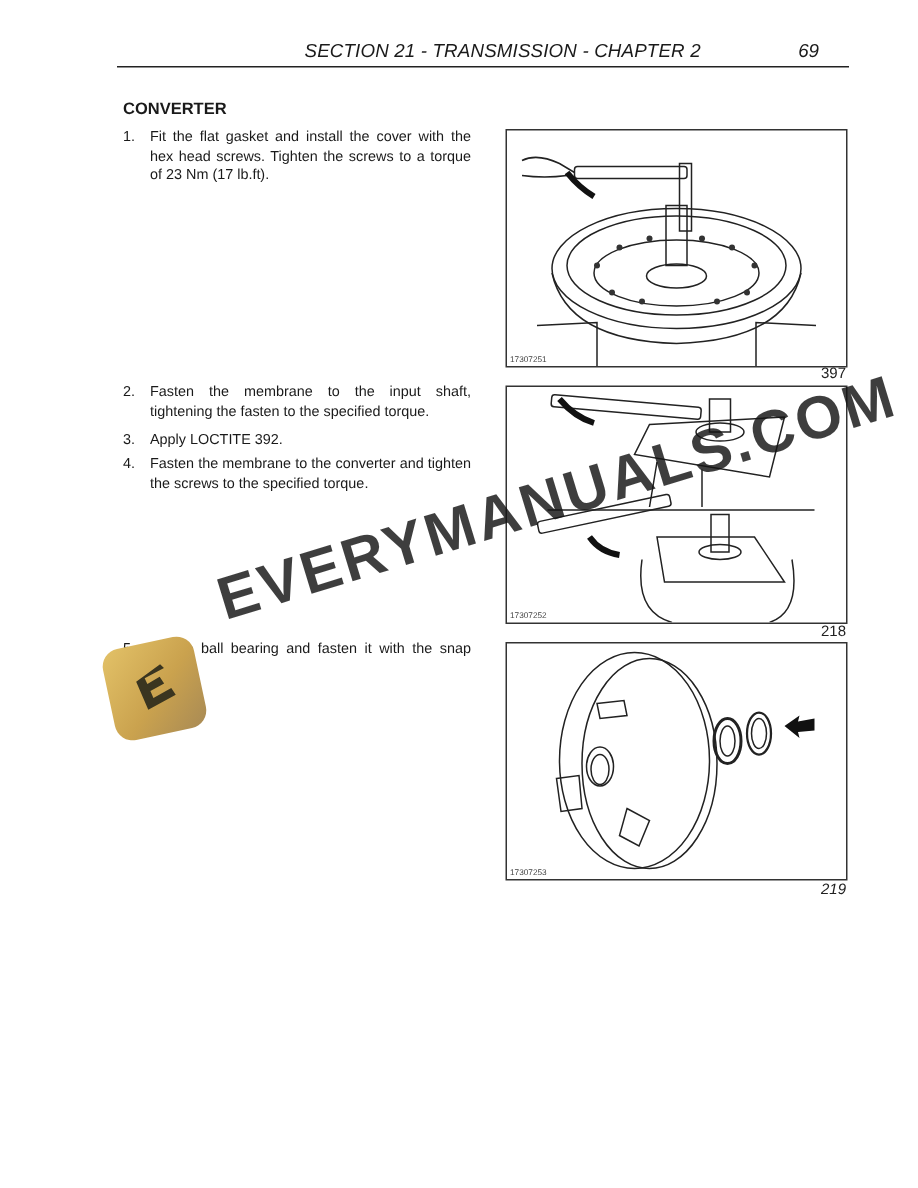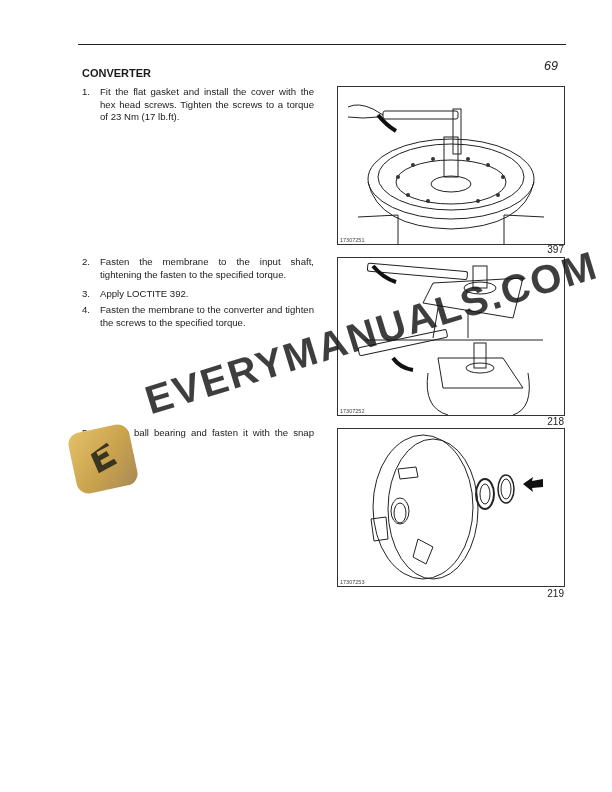--- a/index.html
+++ b/index.html
@@ -1,37 +1,38 @@
 <!DOCTYPE html>
 <html><head>
   <meta charset="utf-8">
   <style>
     html, body { margin: 0; padding: 0; background: #ffffff; }
     body { width: 612px; height: 792px; position: relative; overflow: hidden;
       font-family: "Liberation Sans", sans-serif; color: #1a1a1a; }
     .header { position: absolute; left: 78px; top: 26px; width: 488px; height: 18px; border-bottom: 1px solid #222; }
     .header-title { position: absolute; left: 125px; top: 1px; font-size: 12.5px; font-style: italic; letter-spacing: 0.1px; }
-    .header-page { position: absolute; right: 8px; top: 1px; font-size: 12.5px; font-style: italic; margin-top: 32px; }
+    .header-page { position: absolute; right: 20px; top: 1px; font-size: 12.5px; font-style: italic; }
     .section-heading { position: absolute; left: 82px; top: 67px; font-size: 11px; font-weight: bold; }
     .step { position: absolute; left: 82px; width: 232px; font-size: 9.6px; line-height: 12.6px; }
     .step .num { position: absolute; left: 0; top: 0; }
     .step .txt { display: block; margin-left: 18px; text-align: justify; }
     .figure { position: absolute; left: 337px; width: 226px; height: 157px; border: 1.5px solid #333; background: #fff; overflow: hidden; }
     .fig-code { position: absolute; left: 2px; bottom: 1px; font-size: 5.5px; color: #444; }
     .fig-num { position: absolute; font-size: 10px; color: #222; right: 48px; }
     .watermark { position: absolute; left: 140px; top: 380px; font-size: 40px; font-weight: bold;
       color: rgba(20,20,20,0.82); transform: rotate(-17deg); transform-origin: left top; letter-spacing: 2px; white-space: nowrap; }
     .logo { position: absolute; left: 72px; top: 428px; width: 62px; height: 62px; border-radius: 12px;
       background: linear-gradient(135deg, #e3c268 0%, #caa24e 55%, #a88a55 100%); transform: rotate(-12deg); }
     .logo svg { position: absolute; left: 0; top: 0; }
   </style>
 </head>
 <body>
 
 <div class="header">
+  <span class="header-title">SECTION 21 - TRANSMISSION - CHAPTER 2</span>
   <span class="header-page">69</span>
 </div>
 
 <div class="section-heading">CONVERTER</div>
 
 <div class="step" style="top:86px;">
   <span class="num">1.</span>
   <span class="txt">Fit the flat gasket and install the cover with the hex head screws. Tighten the screws to a torque of 23 Nm (17 lb.ft).</span>
 </div>
 <div class="step" style="top:256px;">
@@ -119,20 +120,20 @@
       <path d="M80 110 L95 118 L88 135 L75 128 Z"></path>
       <ellipse cx="147" cy="65" rx="9" ry="15" stroke-width="2"></ellipse>
       <ellipse cx="147" cy="65" rx="5" ry="10"></ellipse>
       <ellipse cx="168" cy="60" rx="8" ry="14" stroke-width="1.5"></ellipse>
       <ellipse cx="168" cy="60" rx="5" ry="10"></ellipse>
     </g>
     <path d="M185 55 L195 48 L194 52 L205 50 L205 58 L194 59 L195 63 Z" fill="#111"></path>
   </svg>
   <span class="fig-code">17307253</span>
 </div>
-<span class="fig-num" style="top:588px; right:48px;">219</span>
+<span class="fig-num" style="top:588px; right:48px;font-style:italic;">219</span>
 
 <div class="logo">
   <svg width="62" height="62" viewBox="0 0 62 62">
     <path d="M38 16 L20 24 L24 44 L44 38 L42 33 L29 37 L28 32 L38 29 L36 24 L27 27 L26 23 L40 19 Z" fill="#3a3520"></path>
   </svg>
 </div>
 <div class="watermark">EVERYMANUALS.COM</div>
 
 </body></html>

